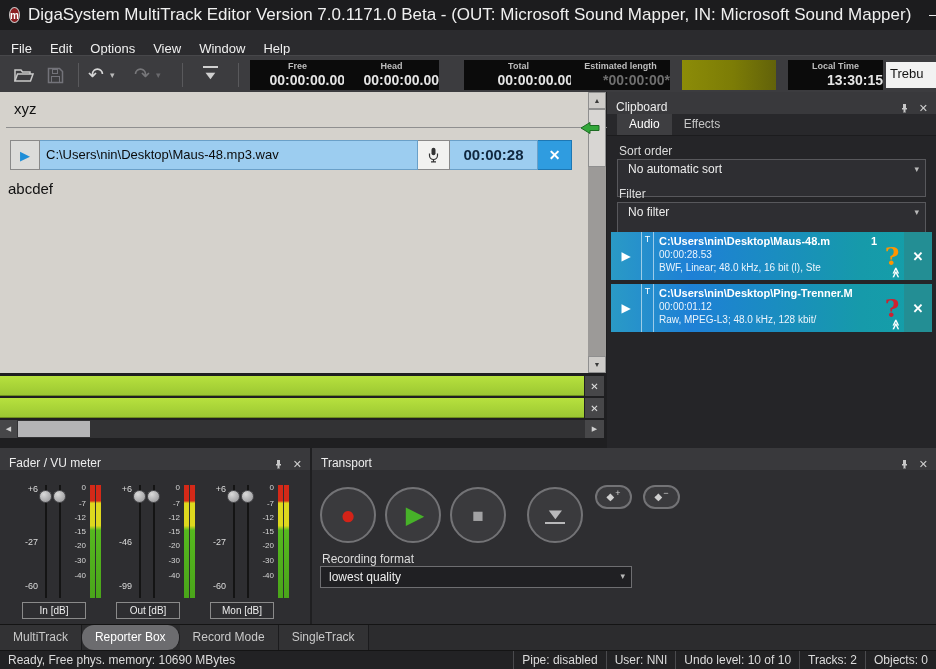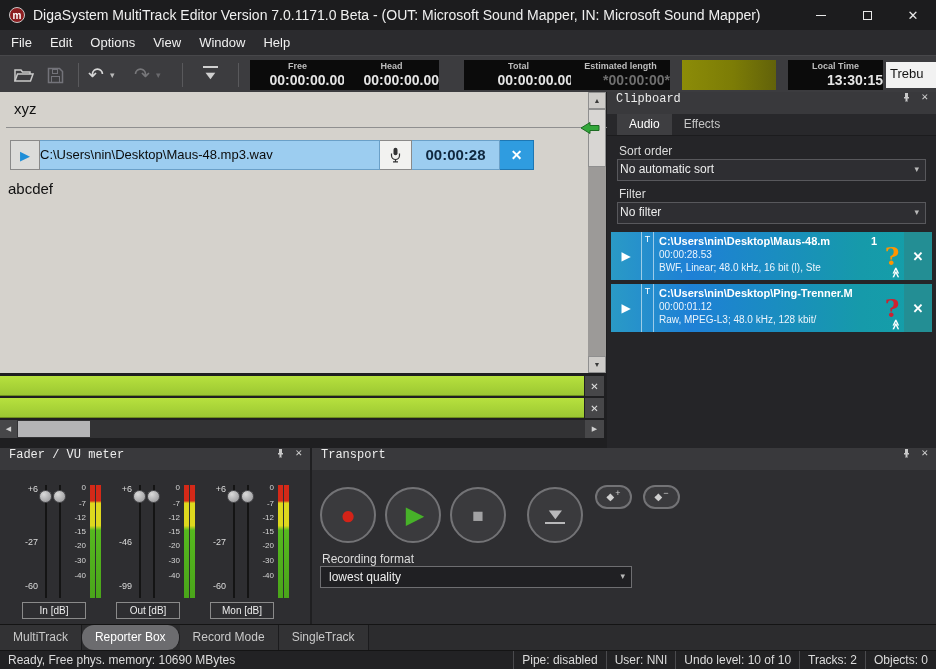--- a/index.html
+++ b/index.html
@@ -2,28 +2,28 @@
 <html><head>
 <meta charset="utf-8">
 <style>
   * { margin:0; padding:0; box-sizing:border-box; }
   html,body { width:936px; height:669px; overflow:hidden; }
   body { font-family:"Liberation Sans", sans-serif; background:#232325; position:relative; -webkit-user-select:none; user-select:none; }
 
   
   .titlebar { position:absolute; left:0; top:0; width:936px; height:30px; background:#1c1c1e; display:flex; align-items:center; }
   .app-icon { width:16px; height:16px; border-radius:50%; background:#8c1d20; border:1px solid #c8c8c8; color:#fff; font-size:10px; font-weight:bold; display:flex; align-items:center; justify-content:center; margin:0 8px 0 9px; }
-  .title-text { color:#f0f0f0; font-size:14px; white-space:nowrap; }
+  .title-text { color:#f0f0f0; font-size:17px; white-space:nowrap; }
   .win-controls { margin-left:auto; display:flex; height:30px; }
   .win-btn { width:46px; height:30px; color:#e8e8e8; display:flex; align-items:center; justify-content:center; font-size:13px; }
   .glyph-min { width:10px; height:1px; background:#e8e8e8; display:block; }
   .glyph-max { width:9px; height:9px; border:1px solid #e8e8e8; display:block; }
 
   
-  .menubar { position:absolute; top:30px; left:0; width:936px; height:36px; background:#2b2b2e; display:flex; padding-left:2px; }
+  .menubar { position:absolute; top:30px; left:0; width:936px; height:36px; background:#2b2b2e; display:flex; align-items:center; padding-left:2px; }
   .menu-item { color:#f0f0f0; font-size:13px; padding:0 9px; line-height:25px; }
 
   
   .toolbar { position:absolute; top:55px; left:0; width:936px; height:37px; background:#3c3c3f; border-top:1px solid #47474a; }
   .tool-btn { position:absolute; top:8px; height:22px; display:flex; align-items:center; }
   .glyph-undo { font-size:19px; color:#d6d6d6; line-height:20px; }
   .glyph-redo { font-size:19px; color:#77777a; line-height:20px; }
   .tool-caret { position:absolute; top:14px; font-size:9px; color:#b9b9b9; }
   .tool-caret.dim { color:#6a6a6d; }
   .tool-sep { position:absolute; top:7px; width:1px; height:24px; background:#59595c; }
@@ -40,48 +40,48 @@
   
   .main { position:absolute; top:92px; left:0; width:936px; height:356px; background:#1f1f21; }
 
   .editor { position:absolute; left:0; top:0; width:606px; height:281px; background:#d5d2cc; }
   .track-header { position:absolute; left:6px; top:0; width:100%; height:36px; border-bottom:1px solid #8f8f8f; }
   .track-label { position:absolute; left:8px; top:8px; font-size:15px; color:#111; }
   .insert-arrow { position:absolute; top:29px; right:6px; z-index:5; }
   .clip-row { position:absolute; left:10px; top:48px; height:30px; display:flex; }
   .clip-play { width:30px; height:30px; background:#dcdcda; border:1px solid #8a8a8a; display:flex; align-items:center; justify-content:center; }
   .clip-play span { color:#1e8ed8; font-size:13px; }
-  .clip-path { width:340px; background:#9ccdf0; border:1px solid #6aa0c8; border-left:none; color:#0b0b0b; font-size:13px; line-height:28px; white-space:nowrap; overflow:hidden; }
+  .clip-path { width:378px; background:#9ccdf0; border:1px solid #6aa0c8; border-left:none; color:#0b0b0b; font-size:13px; line-height:28px; padding-left:6px; white-space:nowrap; overflow:hidden; }
   .clip-mic { width:32px; background:#f2f2f0; border:1px solid #8a8a8a; border-left:none; display:flex; align-items:center; justify-content:center; }
   .clip-time { width:88px; background:#9ccdf0; border:1px solid #6aa0c8; border-left:none; color:#10283f; font-size:15px; font-weight:bold; line-height:28px; text-align:center; }
   .clip-close { width:34px; background:#2f9ce0; border:1px solid #1d77b4; border-left:none; color:#fff; font-size:14px; font-weight:bold; display:flex; align-items:center; justify-content:center; }
   .note { position:absolute; left:8px; top:88px; font-size:15px; color:#111; }
 
   .vscroll { position:absolute; right:0; top:0; width:18px; height:281px; background:#9c9a98; }
   .vs-btn { position:absolute; left:0; width:18px; height:17px; background:#ceccc9; border:1px solid #8f8f8f; color:#3a3a3a; font-size:7px; display:flex; align-items:center; justify-content:center; }
   .vs-thumb { position:absolute; left:0; top:17px; width:18px; height:58px; background:#d8d6d3; border:1px solid #8f8f8f; }
 
   .gbar { position:absolute; left:0; width:584px; height:20px; background:linear-gradient(180deg,#b7e13e,#9cc832); border-bottom:1px solid #6f8f1e; }
   .gbar-x { position:absolute; left:585px; width:19px; height:20px; background:#474749; color:#e0e0e0; font-size:10px; display:flex; align-items:center; justify-content:center; }
 
   .hscroll { position:absolute; left:0; top:328px; width:604px; height:18px; background:#323234; }
   .hs-btn { position:absolute; top:0; height:18px; background:#474749; color:#cfcfcf; font-size:7px; display:flex; align-items:center; justify-content:center; }
   .hs-thumb { position:absolute; top:1px; left:18px; width:72px; height:16px; background:#b4b4b6; }
 
   
   .clipboard { position:absolute; left:607px; top:0; width:329px; height:356px; background:#252528; }
-  .panel-header { height:22px; background:#39393c; display:flex; align-items:flex-start;font-family:Liberation Mono, monospace; }
+  .panel-header { height:22px; background:#39393c; display:flex; align-items:flex-end; }
   .panel-title { font-size:12px; color:#ededed; padding-left:9px; white-space:nowrap; }
   .panel-icons { margin-left:auto; display:flex; align-items:center; gap:9px; padding-right:8px; }
   .panel-x { color:#cfcfcf; font-size:11px; line-height:11px; }
   .cb-tabs { position:absolute; left:0; top:22px; width:100%; height:22px; background:#28282b; border-bottom:1px solid #1c1c1e; display:flex; padding-left:10px; }
   .cb-tab { font-size:12px; color:#c6c6c6; line-height:21px; padding:0 12px; }
   .cb-tab.active { background:#3e3e41; color:#fff; }
   .cb-label { position:absolute; left:12px; font-size:12px; color:#dcdcdc; }
-  .cb-select { position:absolute; left:10px; width:309px; height:22px; background:#2e2e32; border:1px solid #58585c; color:#ededed; font-size:12px; line-height:19px; padding-left:2px; }
+  .cb-select { position:absolute; left:10px; width:309px; height:38px; background:#2e2e32; border:1px solid #58585c; color:#ededed; font-size:12px; line-height:19px; padding-left:10px; }
   .sel-caret { position:absolute; right:6px; top:3px; font-size:9px; color:#b9b9b9; line-height:12px; }
 
   .entry { position:absolute; left:4px; width:321px; height:48px; display:flex; background:linear-gradient(90deg,#2a9ac6 0%,#1e80d6 25%,#169aaa 78%,#14a0a8 100%); }
   .eplay { width:30px; display:flex; align-items:center; justify-content:center; color:#fff; font-size:12px; }
   .tcol { width:13px; border-left:1px solid rgba(255,255,255,.55); border-right:1px solid rgba(255,255,255,.55); font-size:9px; color:#fff; text-align:center; padding-top:2px; }
   .etext { flex:1; padding:3px 0 0 5px; color:#fff; overflow:hidden; position:relative; }
   .eline1 { font-size:11px; font-weight:bold; white-space:nowrap; line-height:13px; }
   .ebadge { position:absolute; top:3px; right:3px; font-size:11px; font-weight:bold; }
   .eline2 { font-size:10px; color:#eaf4fc; white-space:nowrap; line-height:13px; }
   .eline3 { font-size:10px; color:#eaf4fc; white-space:nowrap; line-height:13px; }

